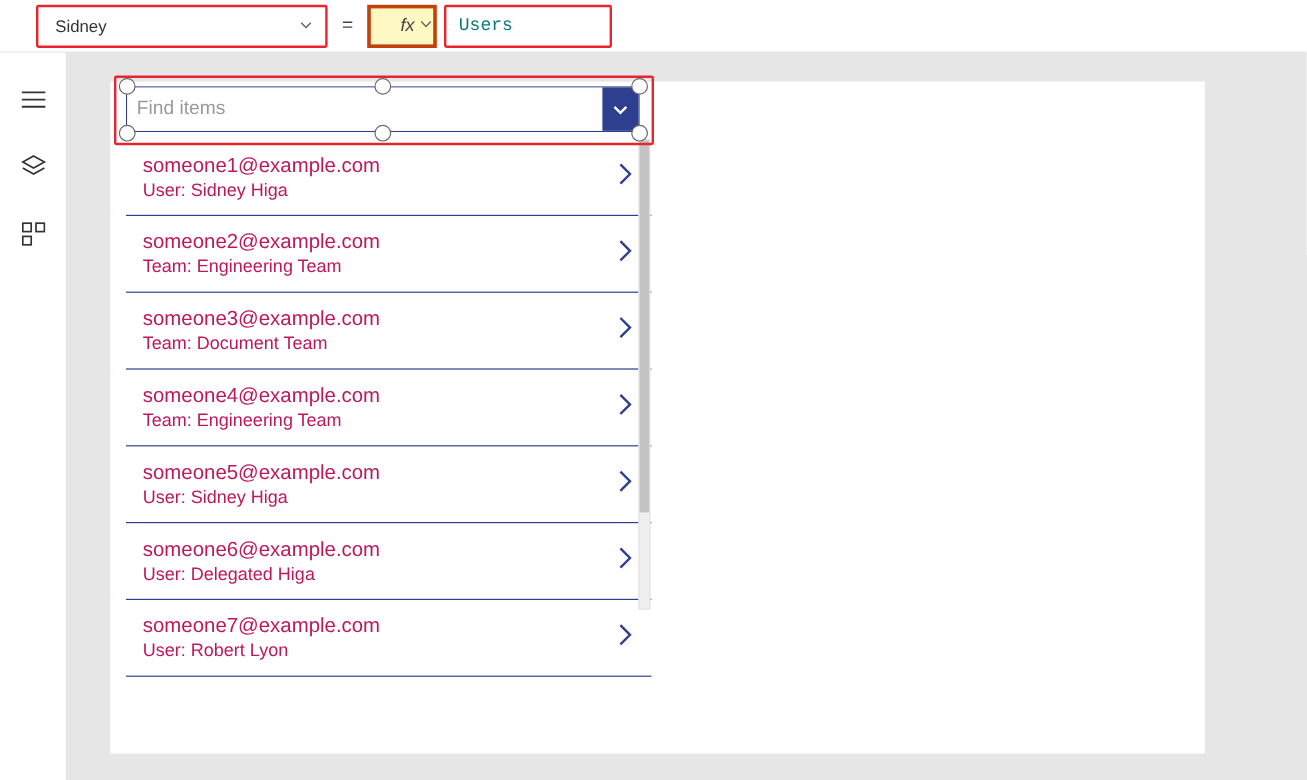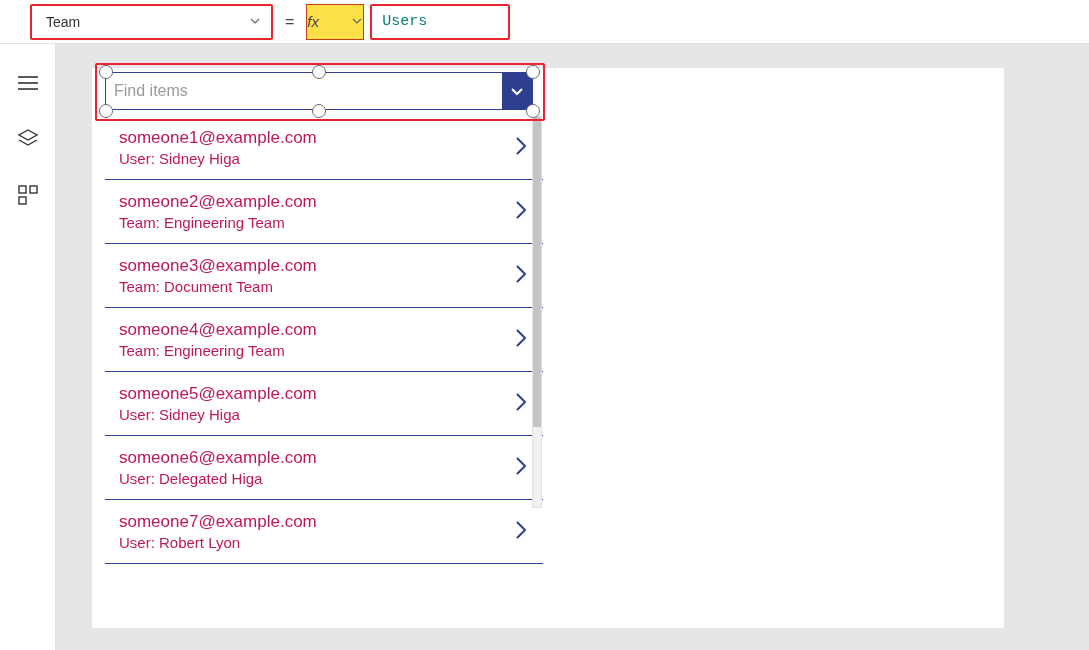--- a/index.html
+++ b/index.html
@@ -21,24 +21,24 @@
     display: flex; align-items: center; justify-content: space-between;
     padding: 0 10px 0 14px;
     font-size: 14px; color: #333;
     background: #fff;
     cursor: pointer;
   }
   .prop-dropdown .chev { color: #666; }
   .eq-sign { margin: 0 12px 0 12px; font-size: 16px; color: #444; }
   .fx-box {
     width: 58px; height: 36px;
-    border: 1px solid #c2410c;
-    display: flex; align-items: center; justify-content: space-between;
+    border: 3px solid #c2410c;
+    display: flex; align-items: center; justify-content: flex-end;
     gap: 4px; font-style: italic; font-size: 15px; color: #444;
-    background: #fde047;
+    background: #fef9c3;
     cursor: pointer;
   }
   .fx-box .chev { font-style: normal; color: #666; font-size: 11px;}
   .formula-input-wrap {
     margin-left: 6px;
     width: 140px; height: 36px;
     border: 2px solid #e8252f;
     border-radius: 2px;
     display: flex; align-items: center;
     padding: 0 10px;
@@ -161,21 +161,21 @@
     background: #c4c4c4;
   }
 
   .chev-svg { width: 12px; height: 12px; }
 </style>
 </head>
 <body>
 
 <div class="formula-bar">
   <div class="prop-dropdown">
-    <span>Team</span>
+    <span>Sidney</span>
     <span class="chev">
       <svg class="chev-svg" viewBox="0 0 12 12" fill="none" stroke="currentColor" stroke-width="1.2">
           <polyline points="2,4 6,8 10,4"></polyline>
         </svg>
     </span>
   </div>
   <div class="eq-sign">=</div>
   <div class="fx-box">
     <span>fx</span>
     <span class="chev">

